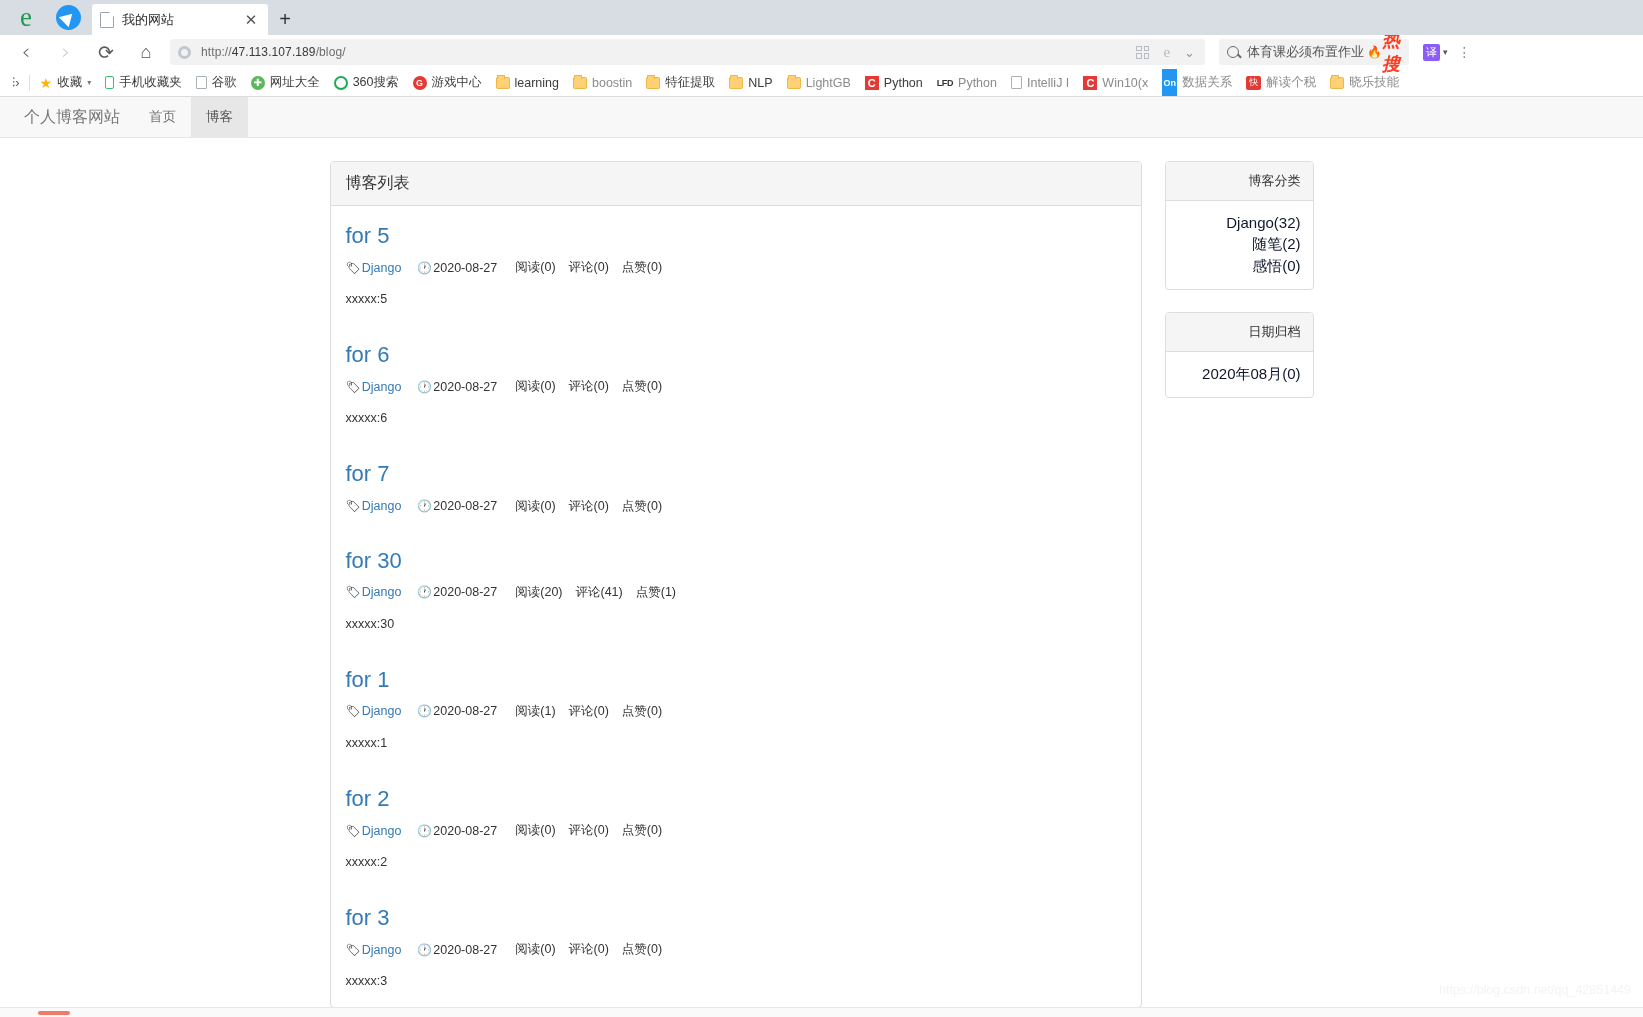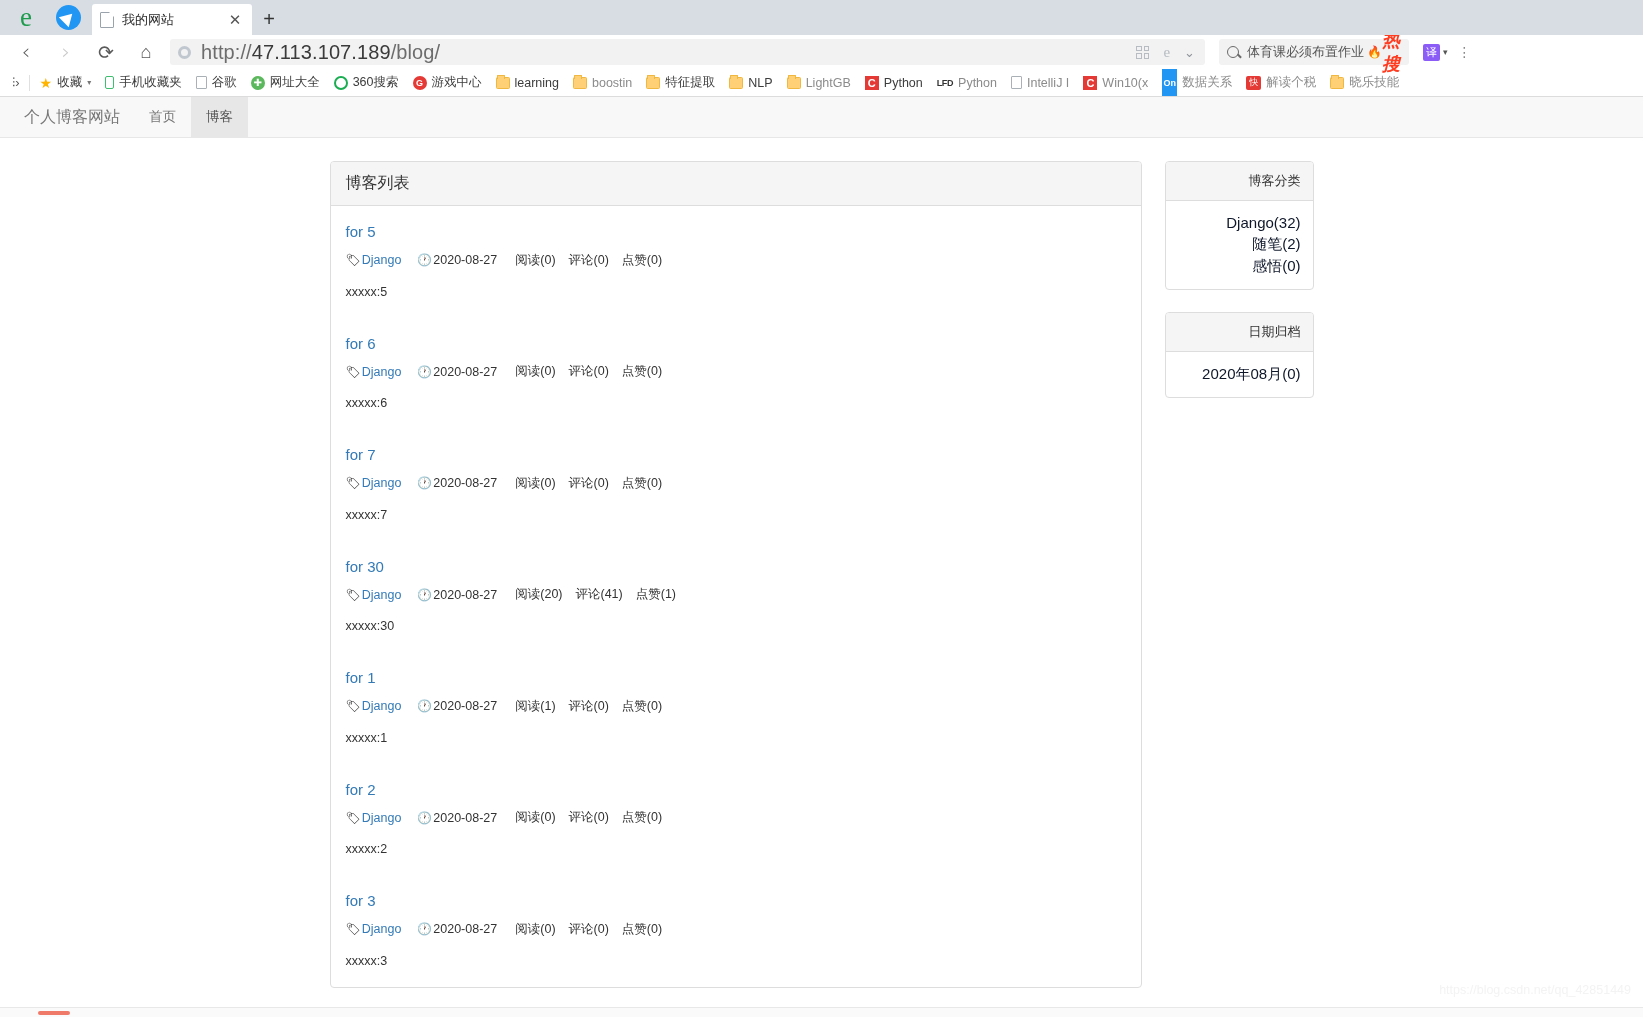--- a/index.html
+++ b/index.html
@@ -41,21 +41,21 @@
   .nav-circle:after {
     content:"";
     width: 0; height: 0;
     border-left: 7px solid transparent;
     border-right: 7px solid transparent;
     border-bottom: 12px solid #fff;
     transform: rotate(45deg);
     display:block;
   }
   .tab {
-    width: 160px; height: 31px;
+    width: 176px; height: 31px;
     background: #ffffff;
     border-radius: 3px 3px 0 0;
     display:flex; align-items:center;
     padding: 0 8px;
     margin-left: 4px;
     position: relative;
   }
   .tab .page-icon {
     width: 14px; height: 16px;
     border: 1px solid #9aa3ab;
@@ -108,21 +108,21 @@
     border-radius: 3px;
     display:flex; align-items:center;
     padding: 0 8px;
     margin-left: 4px;
     position: relative;
   }
   .url-ring {
     width:13px;height:13px;border-radius:50%;
     border:3px solid #c0c7cf; margin-right:10px; flex:0 0 auto;
   }
-  .url-text { font-size:20px; color:#6d6d6d; letter-spacing:0.1px; }
+  .url-text { font-size:12px; color:#6d6d6d; letter-spacing:0.1px; }
   .url-text .dark { color:#3a3a3a; }
   .urlbar-right {
     margin-left:auto; display:flex; align-items:center; gap:14px;
     color:#9aa0a6; padding-right:2px;
   }
   .ico-grid {
     width:13px;height:13px;
     display:grid;grid-template-columns:1fr 1fr;grid-template-rows:1fr 1fr;gap:2px;
   }
   .ico-grid i { border:1.2px solid #b6bcc2; display:block; }
@@ -265,21 +265,21 @@
     border-radius:3px 3px 0 0;
     padding: 11px 15px;
     font-size: 16px;
     color:#333;
   }
   .panel-body { padding: 0 15px; }
 
   .main-col { width: 812px; }
   .blog-item { padding: 18px 0 0 0; }
   .blog-title {
-    font-size: 15px;
+    font-size: 22px;
     color:#337ab7;
     font-weight: 400;
     margin: 0 0 11px 0;
     line-height:1.1;
   }
   .blog-meta {
     font-size: 12.5px;
     color:#333;
     display:flex; align-items:center;
     gap: 0;
@@ -529,21 +529,20 @@
                       <span>Django</span>
                     </span>
                   <span class="meta-date">
                       <span class="clock-icon">🕐</span>
                       <span>2020-08-27</span>
                     </span>
                   <span class="meta-stat">阅读(0)</span>
                   <span class="meta-stat">评论(0)</span>
                   <span class="meta-stat">点赞(0)</span>
                 </div>
-                <div class="blog-excerpt">xxxxx:7</div>
               </div>
 
               <div class="blog-item">
                 <div class="blog-title">for 30</div>
                 <div class="blog-meta">
                   <span class="meta-tag">
                       <span class="tag-icon">🏷</span>
                       <span>Django</span>
                     </span>
                   <span class="meta-date">

